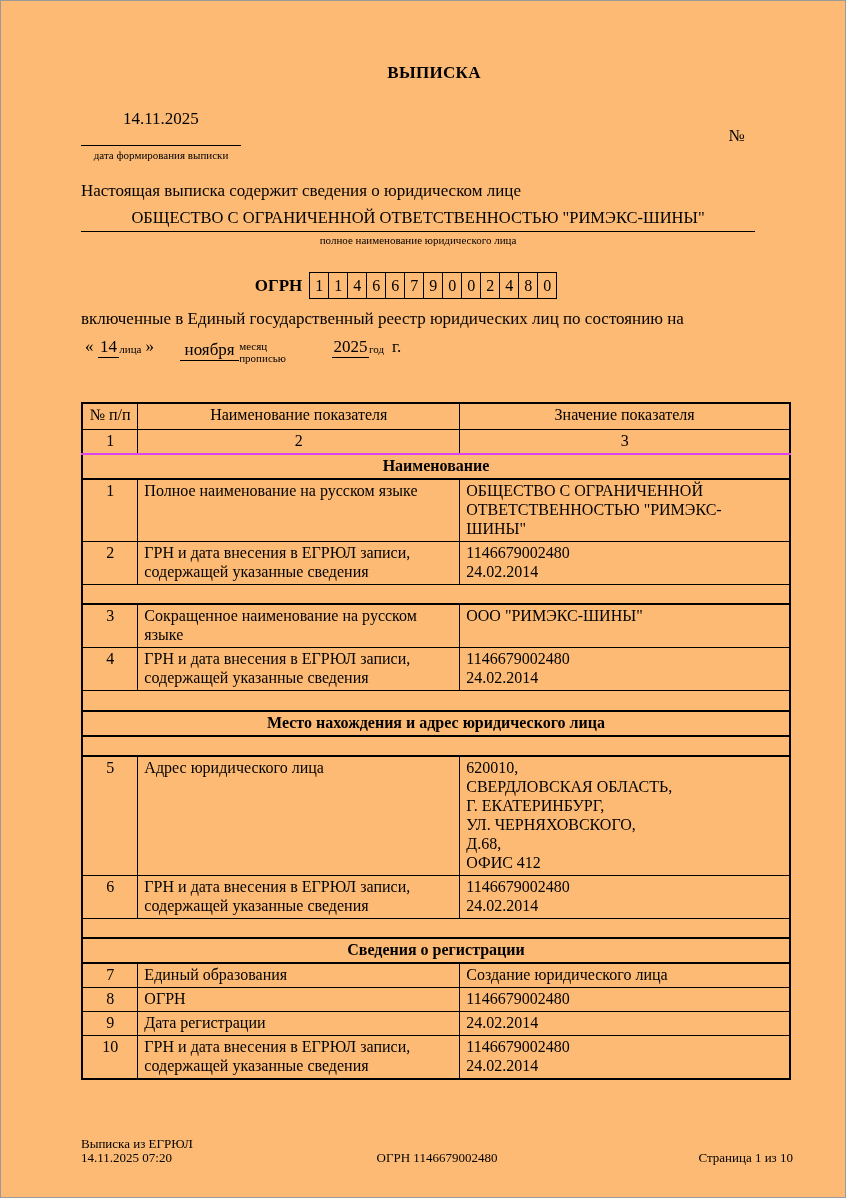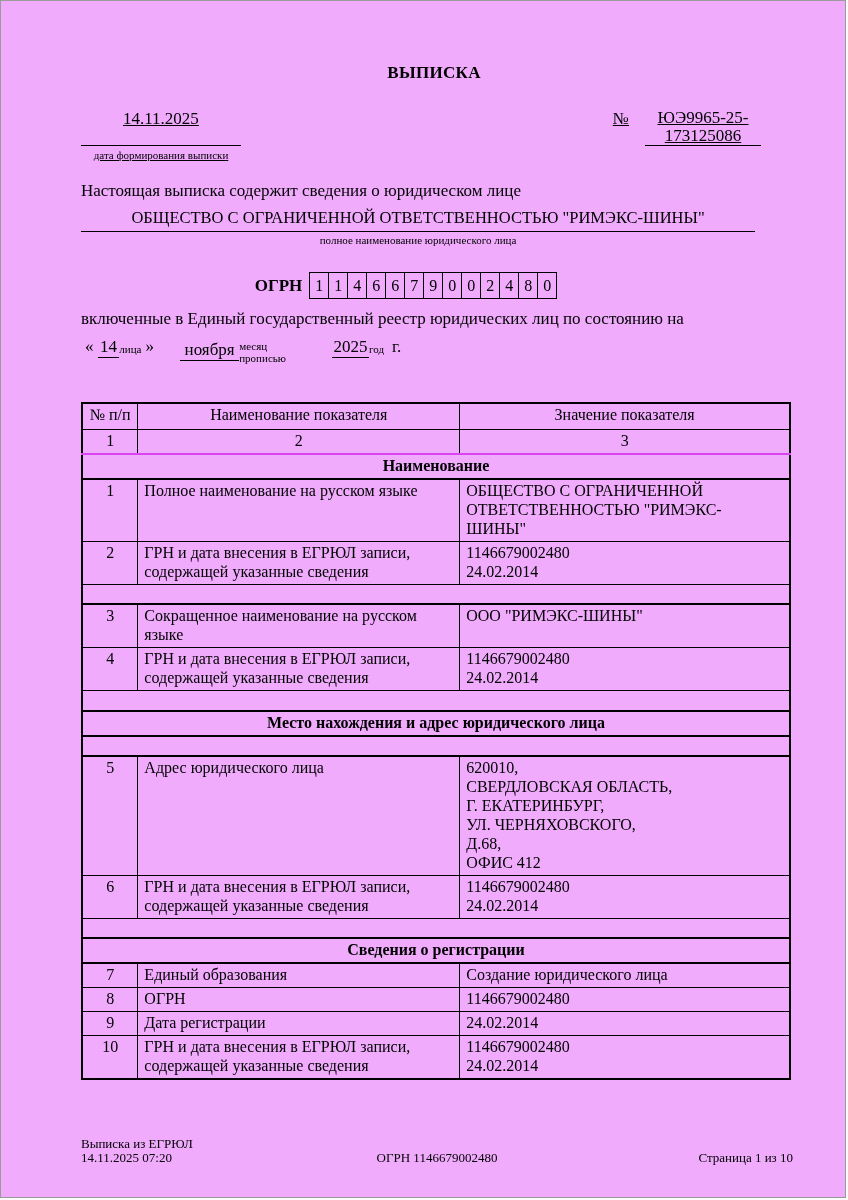--- a/index.html
+++ b/index.html
@@ -9,21 +9,21 @@
     color: #000;
     width: 848px;
     height: 1200px;
     overflow: hidden;
   }
   .page {
     position: relative;
     width: 846px;
     height: 1198px;
     border: 1px solid #9a9a9a;
-    background: #f0abfc;
+    background: #fdba74;
     padding: 0 58px 0 80px;
   }
 
   
   .doc-title {
     margin-top: 62px;
     text-align: center;
     font-weight: bold;
     font-size: 17px;
     letter-spacing: .3px;
@@ -32,23 +32,22 @@
     margin-top: 8px;
     text-align: center;
     font-weight: bold;
     font-size: 17px;
   }
 
   
   .meta-row {
     margin-top: 26px;
     display: flex;
-    align-items: flex-start;
-    font-size: 17px;
-    text-decoration: underline;
+    align-items: center;
+    font-size: 17px;
   }
   .meta-left { width: 160px; }
   .meta-left .meta-value-area {
     height: 36px;
     padding-left: 42px;
     line-height: 19px;
   }
   .meta-underline { border-bottom: 1px solid #000; width: 100%; }
   .meta-caption {
     font-size: 11px;
@@ -195,25 +194,20 @@
   <div class="doc-title">ВЫПИСКА</div>
 
   <div class="meta-row">
     <div class="meta-left">
       <div class="meta-value-area">14.11.2025</div>
       <div class="meta-underline"></div>
       <div class="meta-caption">дата формирования выписки</div>
     </div>
     <div class="meta-right">
       <span class="num-label">№</span>
-      <div class="num-value-wrap">
-        <div class="num-value">ЮЭ9965-25-
-173125086</div>
-        <div class="meta-underline"></div>
-      </div>
     </div>
   </div>
 
   <div class="intro-line">Настоящая выписка содержит сведения о юридическом лице</div>
 
   <div class="company-block">
     <div class="company-name">ОБЩЕСТВО С ОГРАНИЧЕННОЙ ОТВЕТСТВЕННОСТЬЮ "РИМЭКС-ШИНЫ"</div>
     <div class="company-caption">полное наименование юридического лица</div>
   </div>
 

